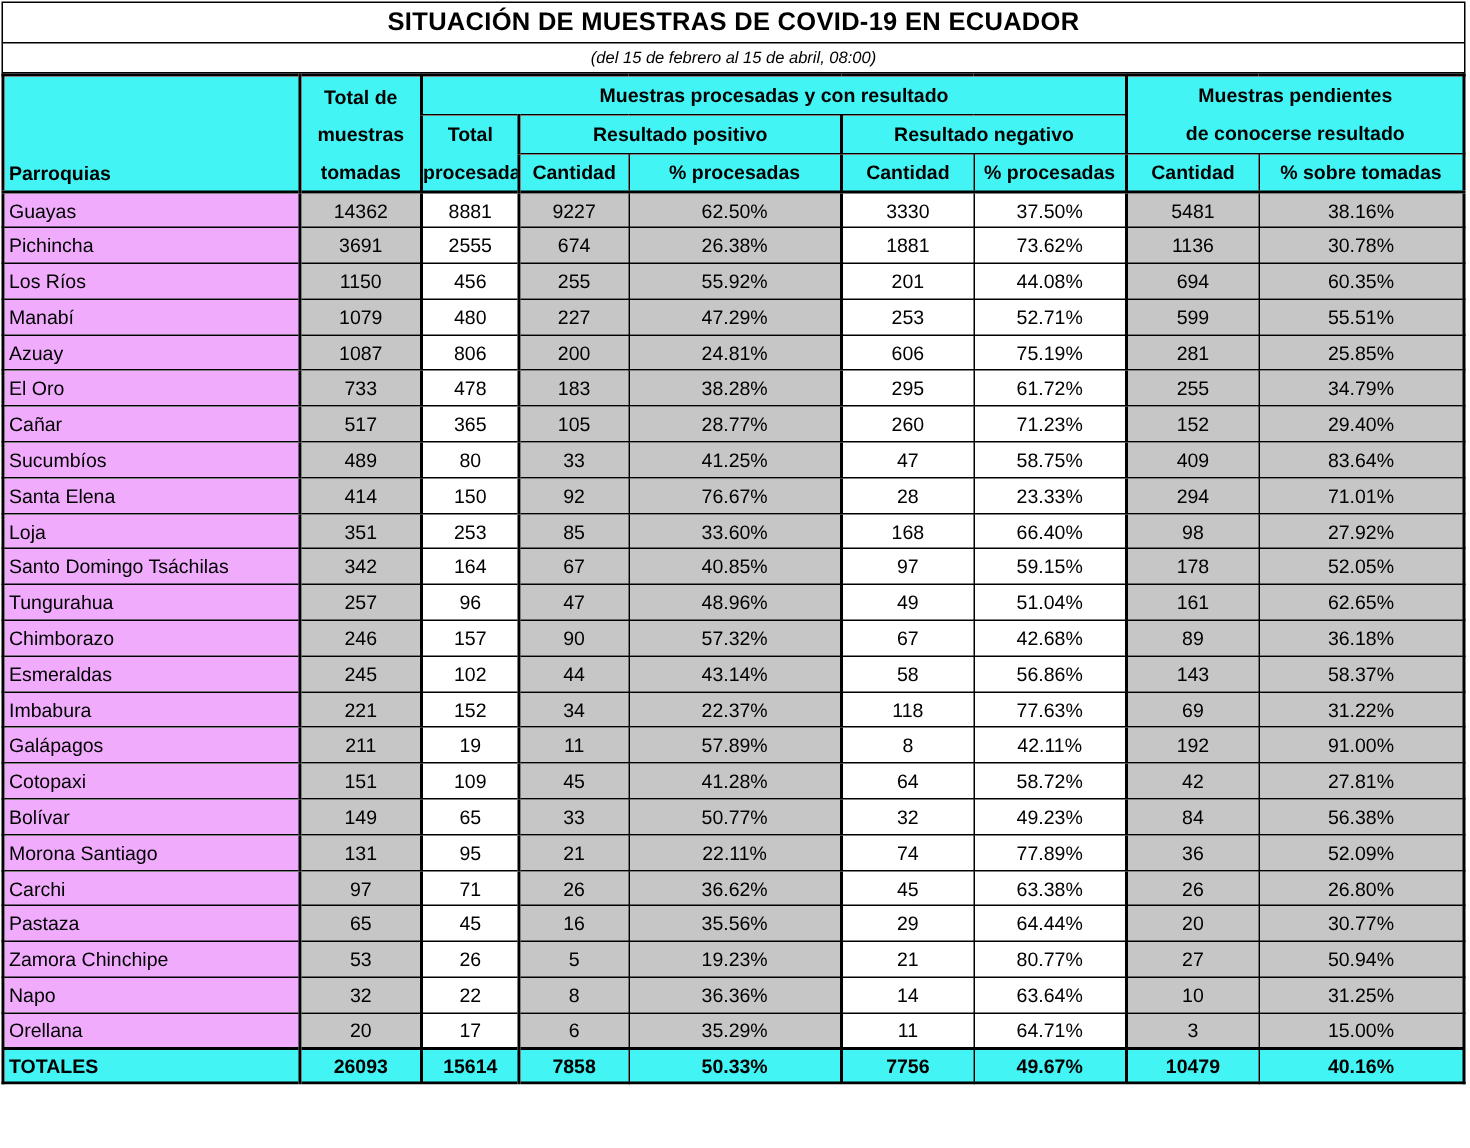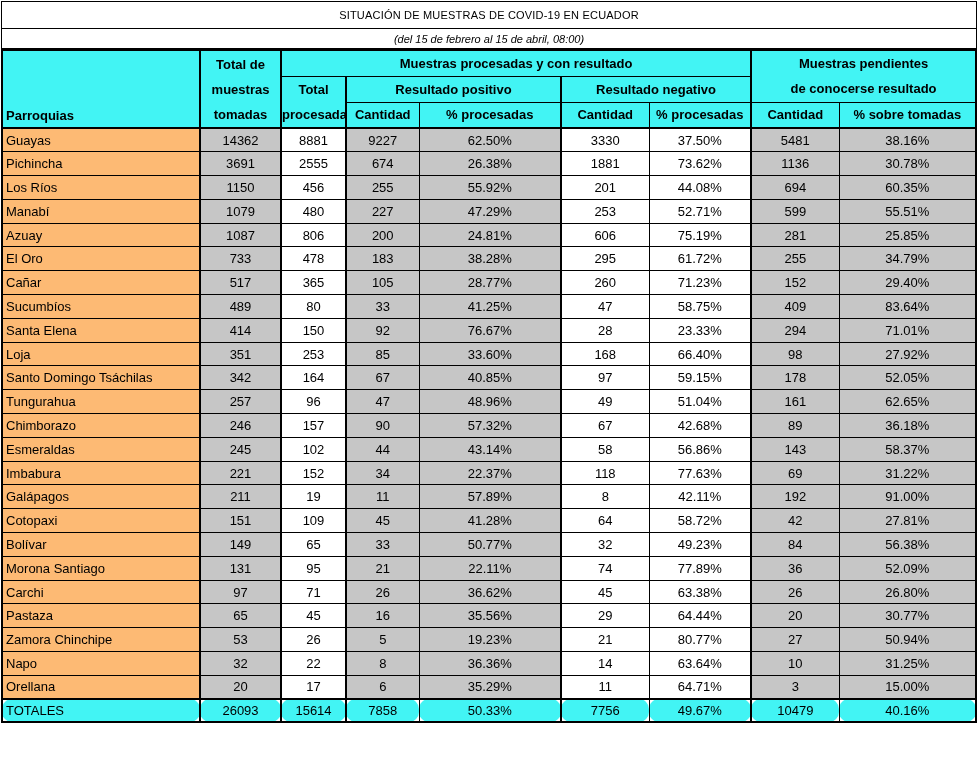--- a/index.html
+++ b/index.html
@@ -4,36 +4,36 @@
 <style>
   :root{
     --header-bg:#42f4f4;
     --shaded-cell-bg:#c6c6c6;
     --border-color:#000;
   }
   *{box-sizing:border-box;}
   body{margin:0;background:#fff;font-family:"Liberation Sans",sans-serif;color:#000;}
   .sheet{width:978px;margin:1px 0 0 1px;}
   .title-block{width:976px;border:1px solid var(--border-color);}
-  .title-row{height:27px;border-bottom:1px solid var(--border-color);display:flex;align-items:center;justify-content:center;font-weight:normal;font-size:11px;letter-spacing:.2px;}
+  .title-row{height:27px;border-bottom:1px solid var(--border-color);display:flex;align-items:center;justify-content:center;font-weight:bold;font-size:17px;letter-spacing:.2px;}
   .subtitle-row{height:19px;display:flex;align-items:center;justify-content:center;font-style:italic;font-size:11px;}
   table.main{border-collapse:collapse;table-layout:fixed;width:976px;border:2px solid var(--border-color);}
   th,td{border:1px solid var(--border-color);font-size:13px;overflow:hidden;white-space:nowrap;padding:0;}
   thead th{background:var(--header-bg);font-weight:bold;text-align:center;vertical-align:middle;}
   thead tr{height:26px;}
   th.parr{vertical-align:bottom;text-align:left;padding:0 17px 4px 3px;}
   th.stack{vertical-align:middle;}
   .ln{display:block;line-height:25px;}
   .bl2{border-left-width:2px;}
   tbody td{height:23.8px;}
   tbody tr:first-child td{border-top-width:2px;}
-  td.name{text-align:left;padding-left:3px;background:#fdba74;}
+  td.name{text-align:left;padding-left:3px;background:#f0abfc;}
   td.num{text-align:center;}
   td.shade{background:var(--shaded-cell-bg);}
-  tfoot td{border-top-width:2px;background:var(--header-bg);font-weight:normal;height:23px;border-radius:10px;}
+  tfoot td{border-top-width:2px;background:var(--header-bg);font-weight:bold;height:23px;}
   tfoot td.name{background:var(--header-bg);}
 </style>
 </head>
 <body>
 
 <div class="sheet">
 
   <div class="title-block">
     <div class="title-row">SITUACIÓN DE MUESTRAS DE COVID-19 EN ECUADOR</div>
     <div class="subtitle-row">(del 15 de febrero al 15 de abril, 08:00)</div>

